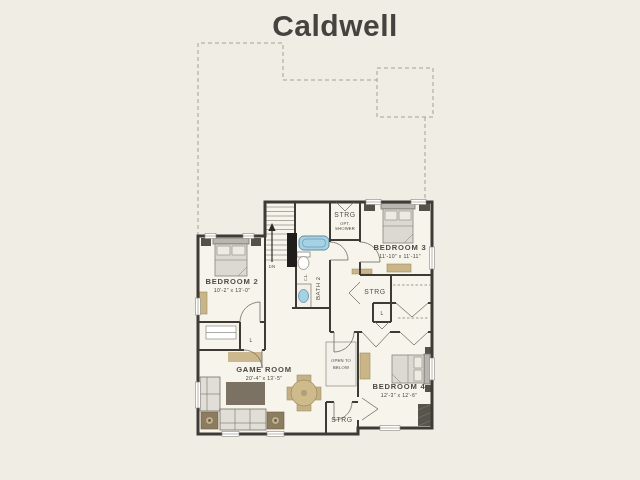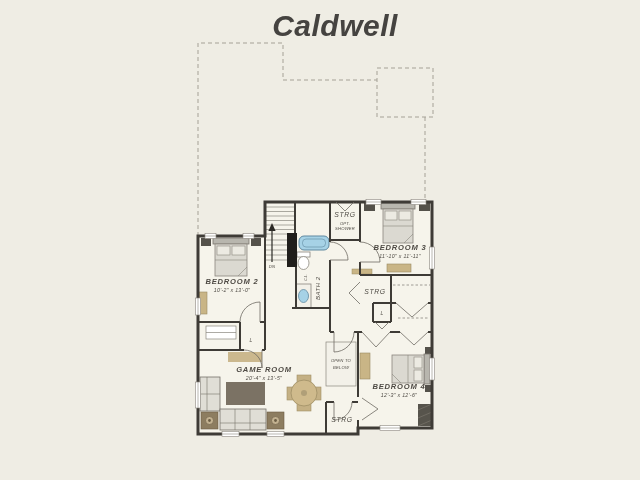--- a/index.html
+++ b/index.html
@@ -2,21 +2,21 @@
 <html><head>
 <meta charset="utf-8">
 <style>
   html,body{margin:0;padding:0;}
   body{
     width:640px;height:480px;
     background:#efede4;
     font-family:"Liberation Sans", sans-serif;
     overflow:hidden;
   }
-  .page{position:relative;width:640px;height:480px;font-style:italic;}
+  .page{position:relative;width:640px;height:480px;}
   svg{display:block;}
   text{fill:#4e4a44;}
   .room-label{font-size:7.6px;font-weight:bold;letter-spacing:.8px;}
   .room-dims{font-size:5.2px;letter-spacing:.3px;}
   .strg-label{font-size:6.8px;letter-spacing:.6px;}
   .tiny-label{font-size:4.2px;letter-spacing:.2px;}
   .title-text{font-size:30px;font-weight:bold;letter-spacing:.5px;fill:#454340;}
 </style>
 </head>
 <body>

